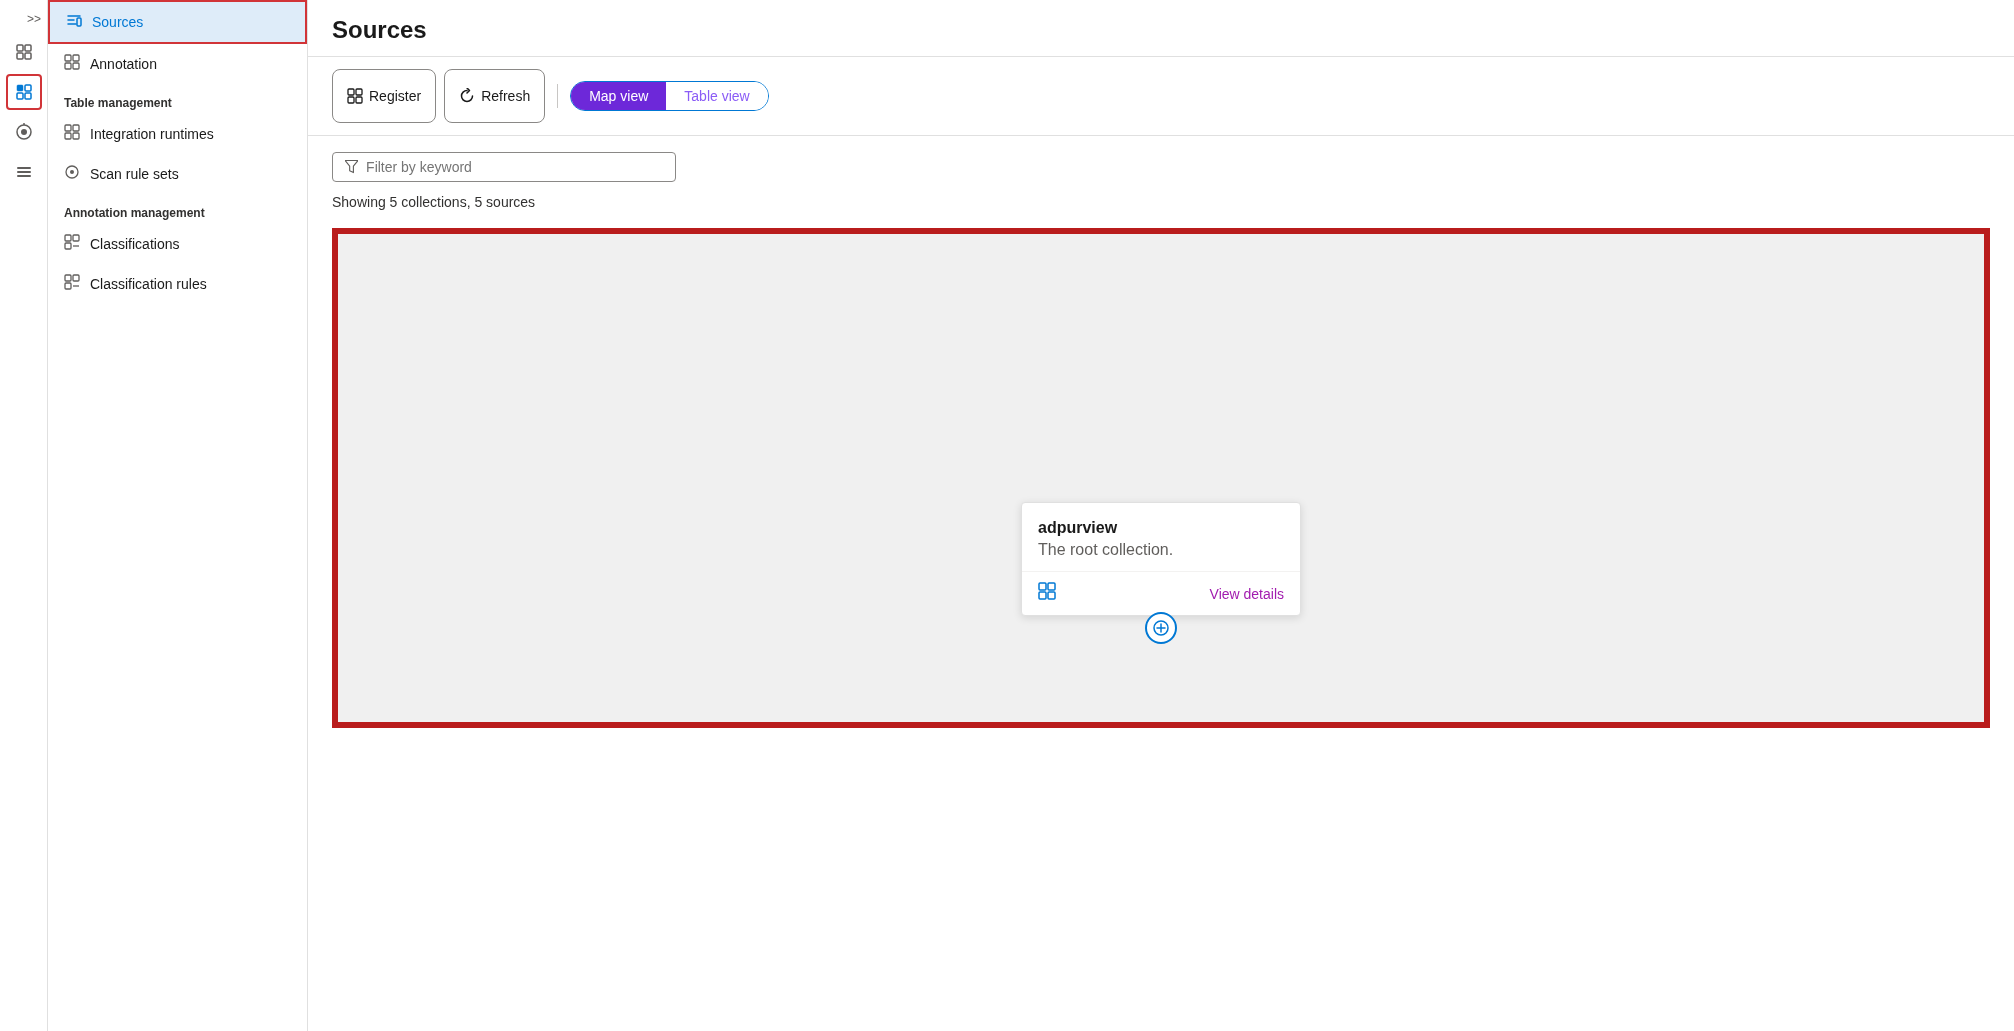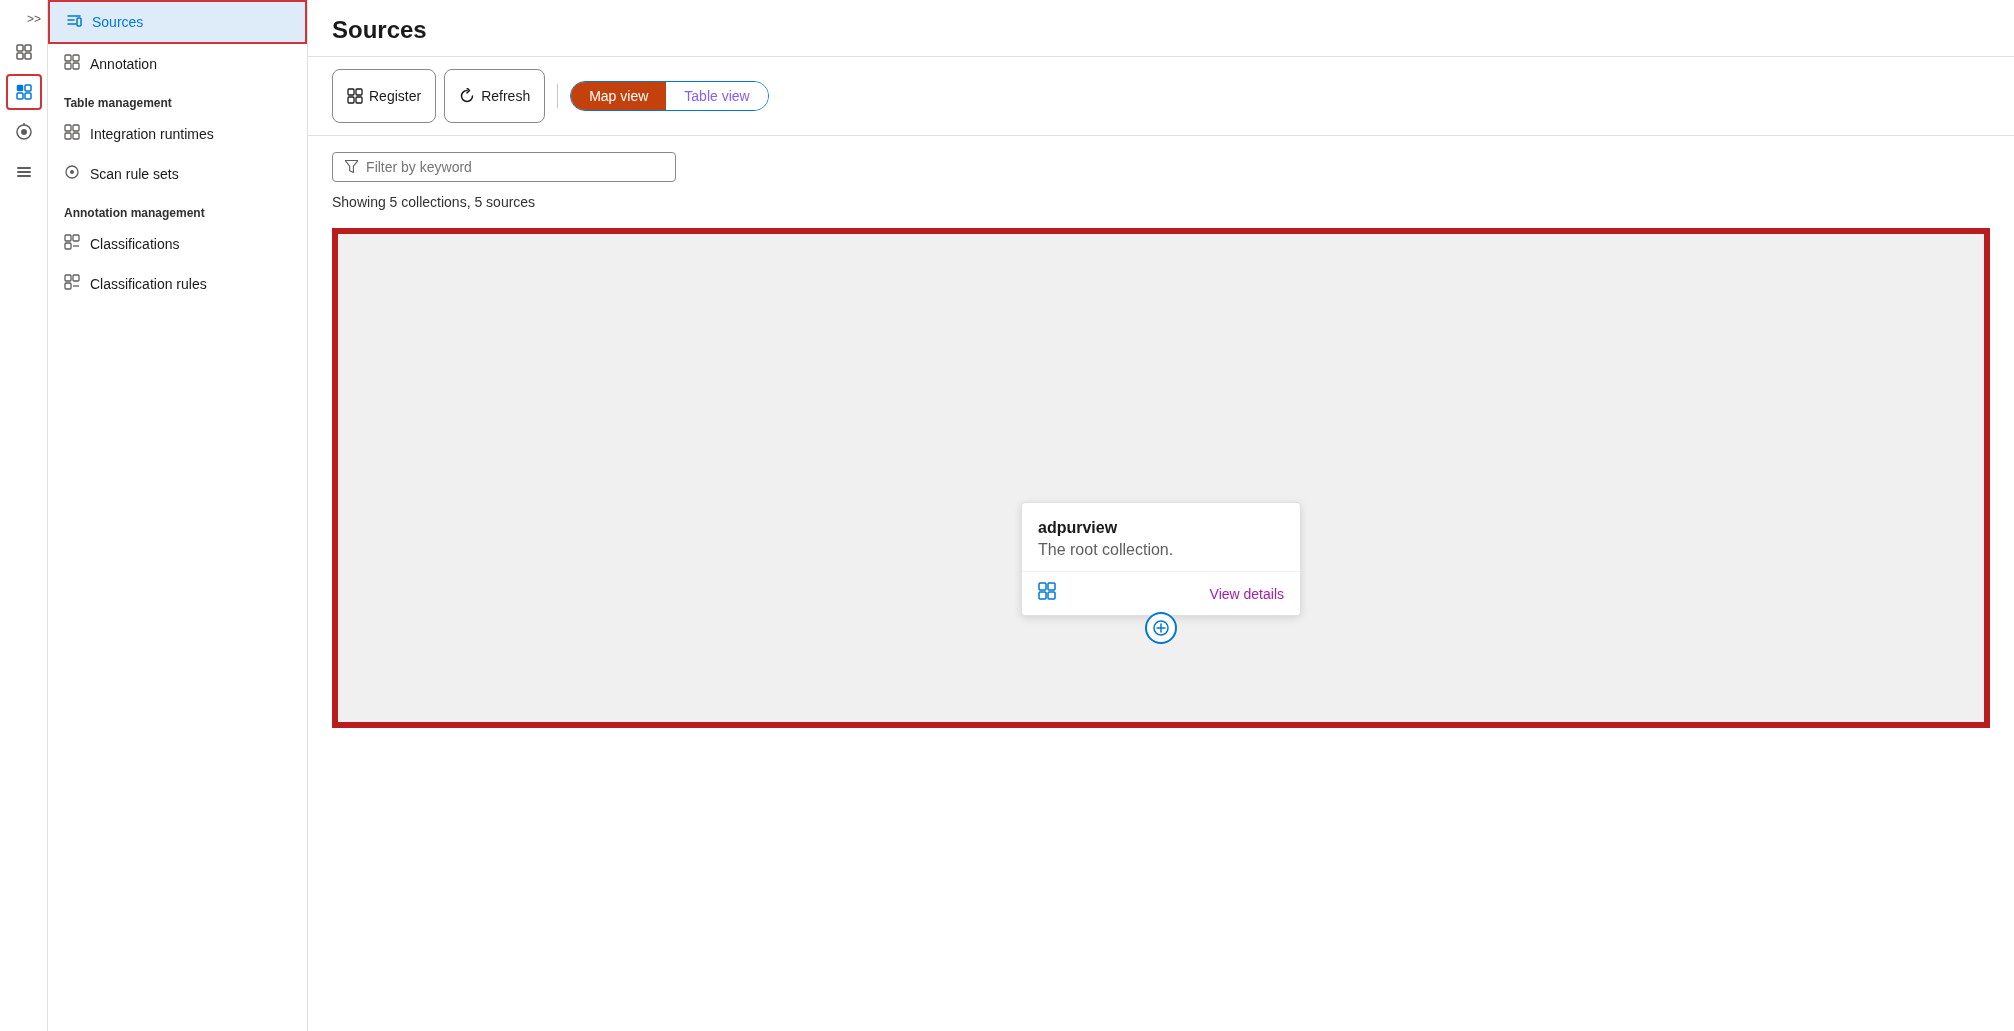--- a/index.html
+++ b/index.html
@@ -123,21 +123,21 @@
       border: 1px solid #0078d4;
     }
     .view-btn {
       padding: 6px 18px;
       cursor: pointer;
       font-size: 14px;
       border: none;
       background: transparent;
     }
     .view-btn.active {
-      background: #c2410c;
+      background: #6d28d9;
       color: #fff;
     }
     .view-btn.inactive {
       background: #fff;
       color: #8b5cf6;
     }
 
     .content-area {
       flex: 1;
       overflow-y: auto;

